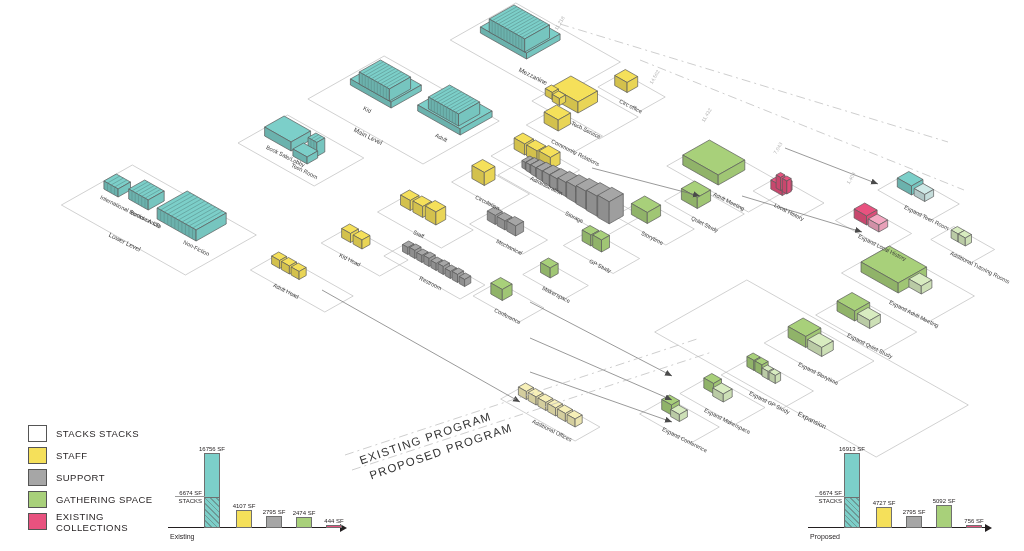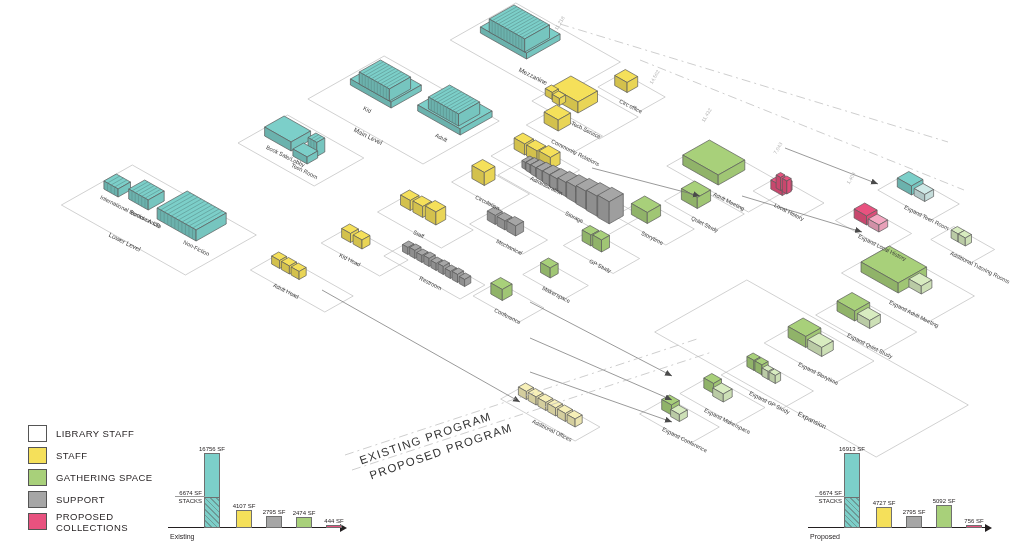--- a/index.html
+++ b/index.html
@@ -525,37 +525,37 @@
       <div class="lbl" style="left: 772px; top: 152px; font-size: 5px; color: rgb(181, 181, 181); transform: rotate(-60deg);">7,043</div>
       <div class="lbl" style="left: 845px; top: 182px; font-size: 5px; color: rgb(181, 181, 181); transform: rotate(-60deg);">1,403</div>
     </div>
 
   <div class="ptxt" style="left:358px;top:455px;transform:rotate(-19deg);">EXISTING   PROGRAM</div>
   <div class="ptxt" style="left:368px;top:470px;transform:rotate(-19deg);">PROPOSED  PROGRAM</div>
 
   <div id="legend">
     <div class="lg-row">
       <span class="lg-sw" style="background:#ffffff"></span>
-      <span class="lg-tx">LIBRARY STAFF</span>
+      <span class="lg-tx">STACKS STACKS</span>
     </div>
     <div class="lg-row">
       <span class="lg-sw" style="background:#f5e05a"></span>
       <span class="lg-tx">STAFF</span>
     </div>
     <div class="lg-row">
+      <span class="lg-sw" style="background:#a6a6a6"></span>
+      <span class="lg-tx">SUPPORT</span>
+    </div>
+    <div class="lg-row">
       <span class="lg-sw" style="background:#a8d07a"></span>
       <span class="lg-tx">GATHERING SPACE</span>
     </div>
     <div class="lg-row">
-      <span class="lg-sw" style="background:#a6a6a6"></span>
-      <span class="lg-tx">SUPPORT</span>
-    </div>
-    <div class="lg-row">
       <span class="lg-sw" style="background:#e8527f"></span>
-      <span class="lg-tx">PROPOSED COLLECTIONS</span>
+      <span class="lg-tx">EXISTING COLLECTIONS</span>
     </div>
   </div>
 
   <div class="chart" id="chart0" style="left:168px;top:440px;width:180px;height:110px;">
       <div class="ch-base" style="width: 172px;"></div>
       <div class="ch-arrow" style="left: 172px;"></div>
       <div class="ch-name">Existing</div>
       <div class="bar" style="left: 36px; width: 16px; height: 74.6839px; background: rgb(124, 207, 201);">
         <div class="cap">16756 SF</div>
         <div class="stk-lead" style="width: 30px; bottom: 29.747px;"></div>

